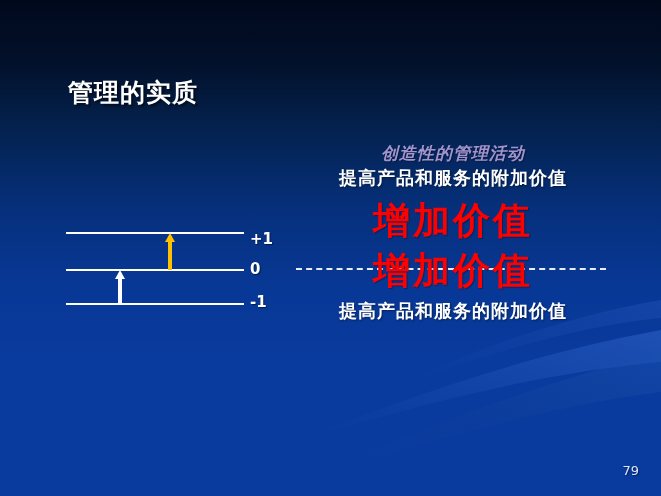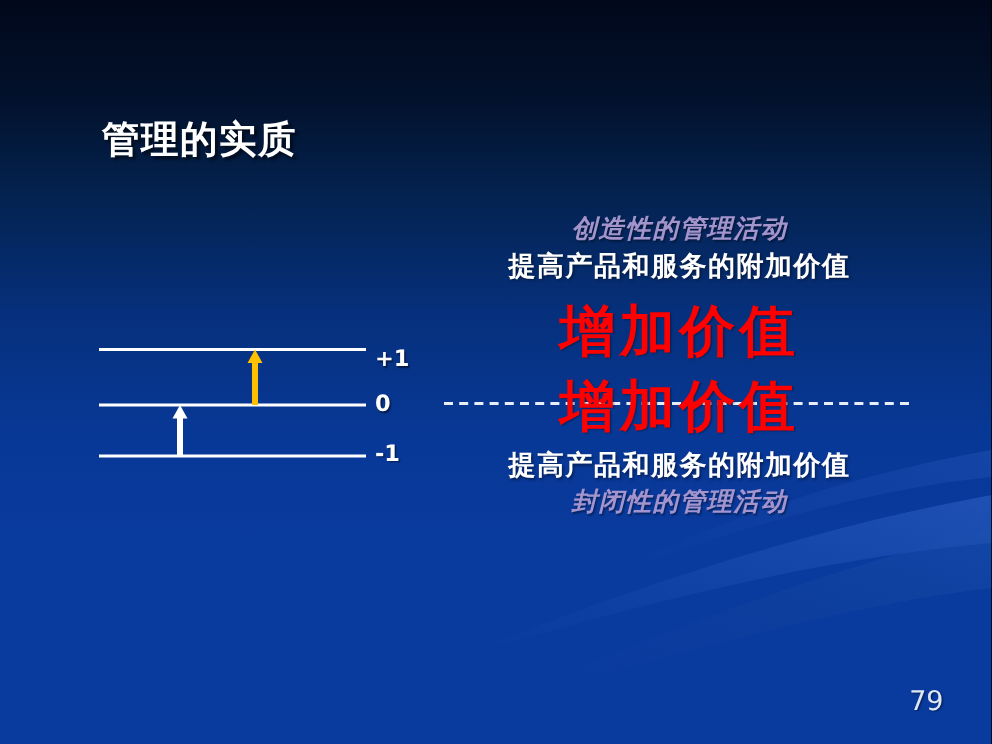--- a/index.html
+++ b/index.html
@@ -167,23 +167,23 @@
     width: 310px;
     height: 0;
     border-top: 2px dashed #e8eef8;
   }
   .gap-above-red { height: 8px; }
   .gap-below-red { height: 6px; }
 
   
   .page-number {
     position: absolute;
-    right: 32px;
+    right: 22px;
     bottom: 18px;
-    font-size: 18px;
+    font-size: 13px;
     color: #dfe6f5;
     font-weight: normal;
     text-shadow: 1px 1px 1px rgba(0,0,0,0.4);
   }
 </style>
 </head>
 <body>
 
 <div id="slide">
 
@@ -231,18 +231,17 @@
 
   <div class="textcol">
     <div class="line-purple">创造性的管理活动</div>
     <div class="line-white">提高产品和服务的附加价值</div>
     <div class="gap-above-red"></div>
     <div class="line-red">增加价值</div>
     <div class="gap-below-red"></div>
     <div class="line-red">增加价值</div>
     <div class="gap-below-red"></div>
     <div class="line-white">提高产品和服务的附加价值</div>
-    <div class="line-purple">封闭性的管理活动</div>
   </div>
 
   <div class="page-number">79</div>
 
 </div>
 
 </body></html>

